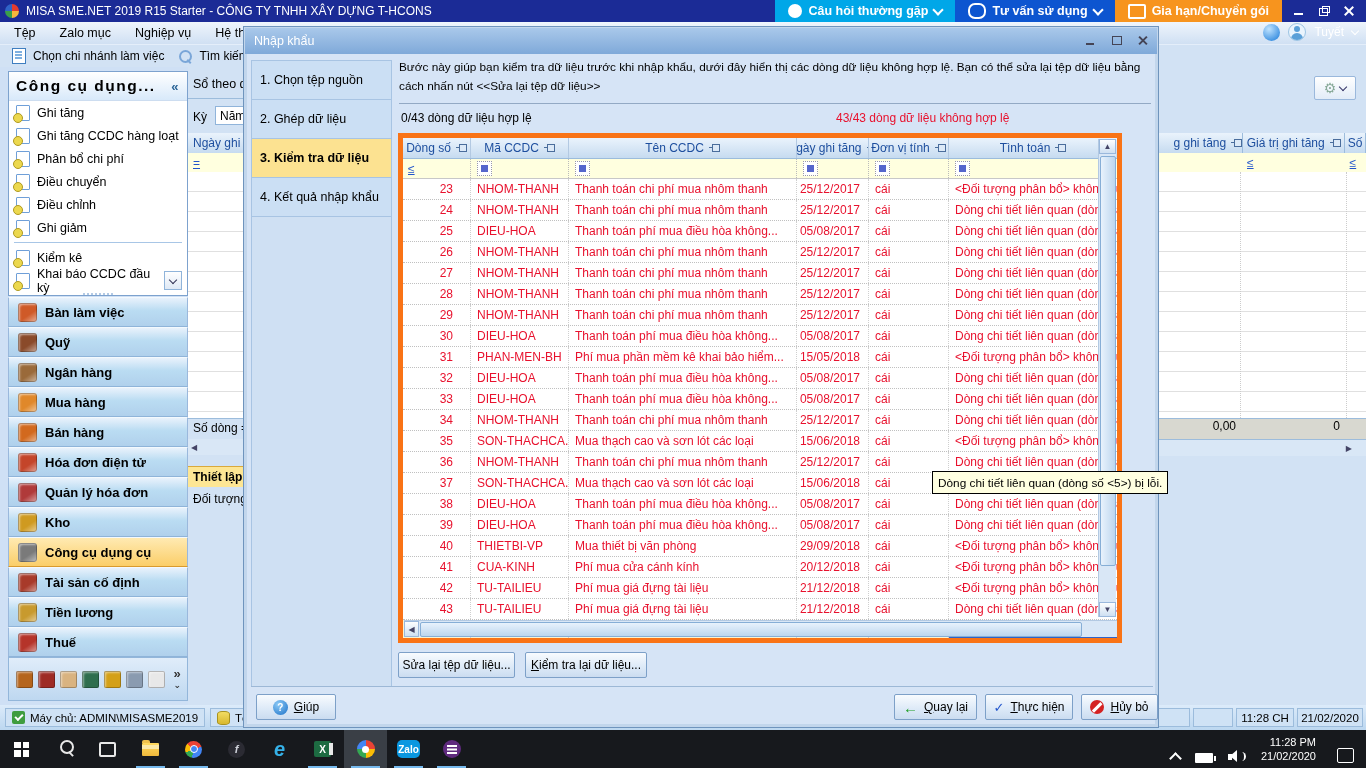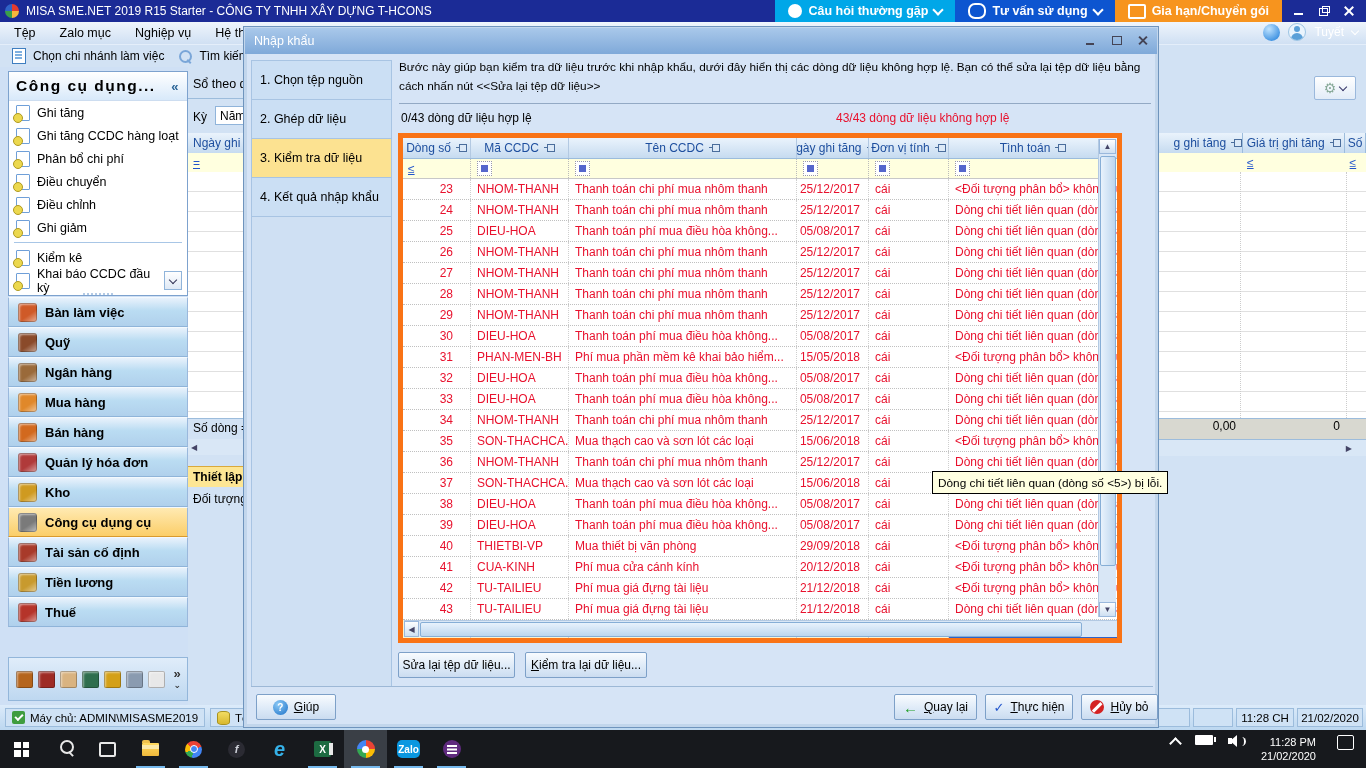--- a/index.html
+++ b/index.html
@@ -125,21 +125,21 @@
     padding:0 9px;font-size:12.5px}
   .dlg-ctrl{margin-left:auto;display:flex;gap:16px;align-items:center}
   .dc{position:relative;width:10px;height:10px}
   .dc-min::after{content:"";position:absolute;left:0;bottom:1px;width:8px;height:2px;background:#445}
   .dc-max::after{content:"";position:absolute;left:0;top:0;width:8px;height:7px;border:1.5px solid #445}
   .dc-close::before,.dc-close::after{content:"";position:absolute;left:4px;top:-1px;width:2px;height:11px;background:#445}
   .dc-close::before{transform:rotate(45deg)}.dc-close::after{transform:rotate(-45deg)}
   .steps{position:absolute;left:7px;top:34px;width:141px;height:626px;display:flex;flex-direction:column}
   .step{height:40px;flex:0 0 auto;background:#cbdff4;border:1px solid #a8c4e3;margin-top:-1px;
     display:flex;align-items:center;padding-left:8px;box-sizing:border-box;font-size:12.5px}
-  .step.active{background:#fce291;font-weight:normal}
+  .step.active{background:#fce291;font-weight:bold}
   .steps-rest{flex:1;border:1px solid #a8c4e3;margin-top:-1px;background:#cfe0f3}
   .dlg-desc{position:absolute;left:155px;top:31px;width:752px;line-height:1.6;font-size:11.8px;color:#000}
   .dlg-hr{position:absolute;left:155px;top:76px;width:752px;border-top:1px solid #93a9c4}
   .valid-count{position:absolute;left:157px;top:84px}
   .invalid-count{position:absolute;left:592px;top:84px;color:#e8112d}
 
   .dlg-table{position:absolute;left:154px;top:106px;width:724px;height:510px;background:#fff;
     border:5px solid #f97316;box-sizing:border-box;overflow:hidden}
   .thead{display:flex;height:20px;background:linear-gradient(#eaf3fc,#c6dbf0);border-bottom:1px solid #9cbcdc;
     color:#1d4e9e}
@@ -230,21 +230,21 @@
     font-size:10px;display:flex;align-items:center;justify-content:center;position:relative}
   .ico-excel::after{content:"";position:absolute;right:-2px;top:2px;width:4px;height:12px;background:#e8e8e8}
   .ico-misa{width:18px;height:18px;border-radius:50%;position:relative;
     background:conic-gradient(#e94335 0 25%,#fbbc05 25% 50%,#34a853 50% 75%,#4285f4 75% 100%)}
   .ico-misa::after{content:"";position:absolute;inset:5.5px;background:#fff;border-radius:50%}
   .ico-zalo{min-width:18px;height:18px;padding:0 1px;background:#0a97e0;border-radius:5px;color:#fff;
     font-weight:bold;font-size:10px;display:flex;align-items:center;justify-content:center}
   .ico-mstore{width:18px;height:18px;border-radius:50%;background:#5f2a7e;position:relative}
   .ico-mstore::before{content:"";position:absolute;left:4px;top:4.5px;width:10px;height:2px;background:#fff;
     box-shadow:0 3.5px 0 #fff,0 7px 0 #fff}
-  .tray{margin-left:auto;display:flex;align-items:flex-start;gap:15px;padding-right:12px;color:#fff}
+  .tray{margin-left:auto;display:flex;align-items:flex-end;gap:15px;padding-right:12px;color:#fff}
   .ico-tray-chevron{width:7px;height:7px;border-left:2px solid #fff;border-top:2px solid #fff;transform:rotate(45deg);margin-top:4px}
   .ico-battery{width:18px;height:10px;background:#fff;border-radius:1px;position:relative}
   .ico-battery::after{content:"";position:absolute;right:-3px;top:2.5px;width:2px;height:5px;background:#fff}
   .ico-speaker{position:relative;width:18px;height:13px}
   .ico-speaker::before{content:"";position:absolute;left:0;top:3.5px;width:4px;height:6px;background:#fff}
   .ico-speaker::after{content:"";position:absolute;left:2px;top:0;border-top:6.5px solid transparent;
     border-bottom:6.5px solid transparent;border-right:7px solid #fff}
   .ico-speaker .wave{position:absolute;left:11px;top:2px;width:5px;height:9px;border-right:2px solid #fff;border-radius:0 10px 10px 0}
   .clock{font-size:11px;line-height:1.3;text-align:right}
   .ico-notification{width:15px;height:13px;border:1.5px solid #fff;border-radius:2px;margin-left:6px}
@@ -427,20 +427,24 @@
       </div>
       <div class="module">
         <i class="mod-icon" style="background: linear-gradient(145deg, rgb(224, 136, 42) 60%, rgba(255, 255, 255, 0.55)) rgb(224, 136, 42);"></i>
         <span>Mua hàng</span>
       </div>
       <div class="module">
         <i class="mod-icon" style="background: linear-gradient(145deg, rgb(210, 105, 30) 60%, rgba(255, 255, 255, 0.55)) rgb(210, 105, 30);"></i>
         <span>Bán hàng</span>
       </div>
       <div class="module">
+        <i class="mod-icon" style="background: linear-gradient(145deg, rgb(196, 69, 42) 60%, rgba(255, 255, 255, 0.55)) rgb(196, 69, 42);"></i>
+        <span>Hóa đơn điện tử</span>
+      </div>
+      <div class="module">
         <i class="mod-icon" style="background: linear-gradient(145deg, rgb(176, 58, 58) 60%, rgba(255, 255, 255, 0.55)) rgb(176, 58, 58);"></i>
         <span>Quản lý hóa đơn</span>
       </div>
       <div class="module">
         <i class="mod-icon" style="background: linear-gradient(145deg, rgb(207, 154, 32) 60%, rgba(255, 255, 255, 0.55)) rgb(207, 154, 32);"></i>
         <span>Kho</span>
       </div>
       <div class="module active">
         <i class="mod-icon" style="background: linear-gradient(145deg, rgb(122, 122, 122) 60%, rgba(255, 255, 255, 0.55)) rgb(122, 122, 122);"></i>
         <span>Công cụ dụng cụ</span>

